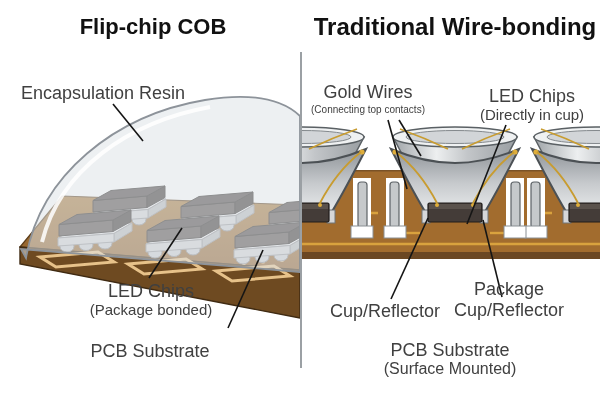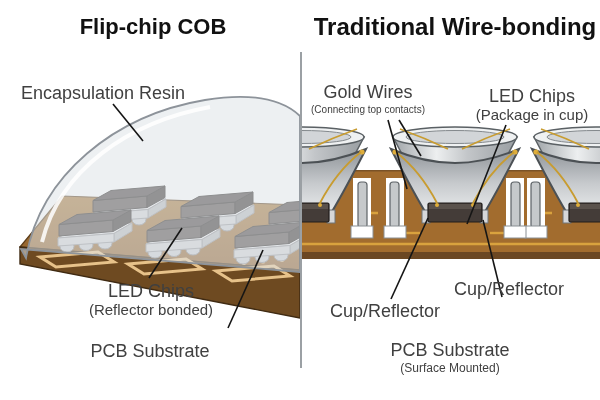--- a/index.html
+++ b/index.html
@@ -165,38 +165,39 @@
   </svg>
 
   <div class="title title-right">Traditional Wire-bonding</div>
   <div class="title title-left">Flip-chip COB</div>
 
   <div class="lbl" style="left:103px;top:83px;">
     <span>Encapsulation Resin</span>
   </div>
   <div class="lbl" style="left:151px;top:281px;">
     <span>LED Chips</span>
-    <span class="sub">(Reflector bonded)</span>
+    <span class="sub">(Package bonded)</span>
   </div>
   <div class="lbl" style="left:150px;top:341px;">
     <span>PCB Substrate</span>
   </div>
 
   <div class="lbl" style="left:368px;top:82px;">
     <span>Gold Wires</span>
     <span class="sub14">(Connecting top contacts)</span>
   </div>
   <div class="lbl" style="left:532px;top:86px;">
     <span>LED Chips</span>
-    <span class="sub">(Package in cup)</span>
+    <span class="sub">(Directly in cup)</span>
   </div>
   <div class="lbl" style="left:385px;top:301px;">
     <span>Cup/Reflector</span>
   </div>
   <div class="lbl" style="left:509px;top:279px;line-height:21px;">
+    <span style="display:block;">Package</span>
     <span style="display:block;">Cup/Reflector</span>
   </div>
   <div class="lbl" style="left:450px;top:340px;">
     <span>PCB Substrate</span>
-    <span class="sub" style="font-size:12px;">(Surface Mounted)</span>
+    <span class="sub" style="font-size:16px;">(Surface Mounted)</span>
   </div>
 
 </div>
 
 </body></html>

